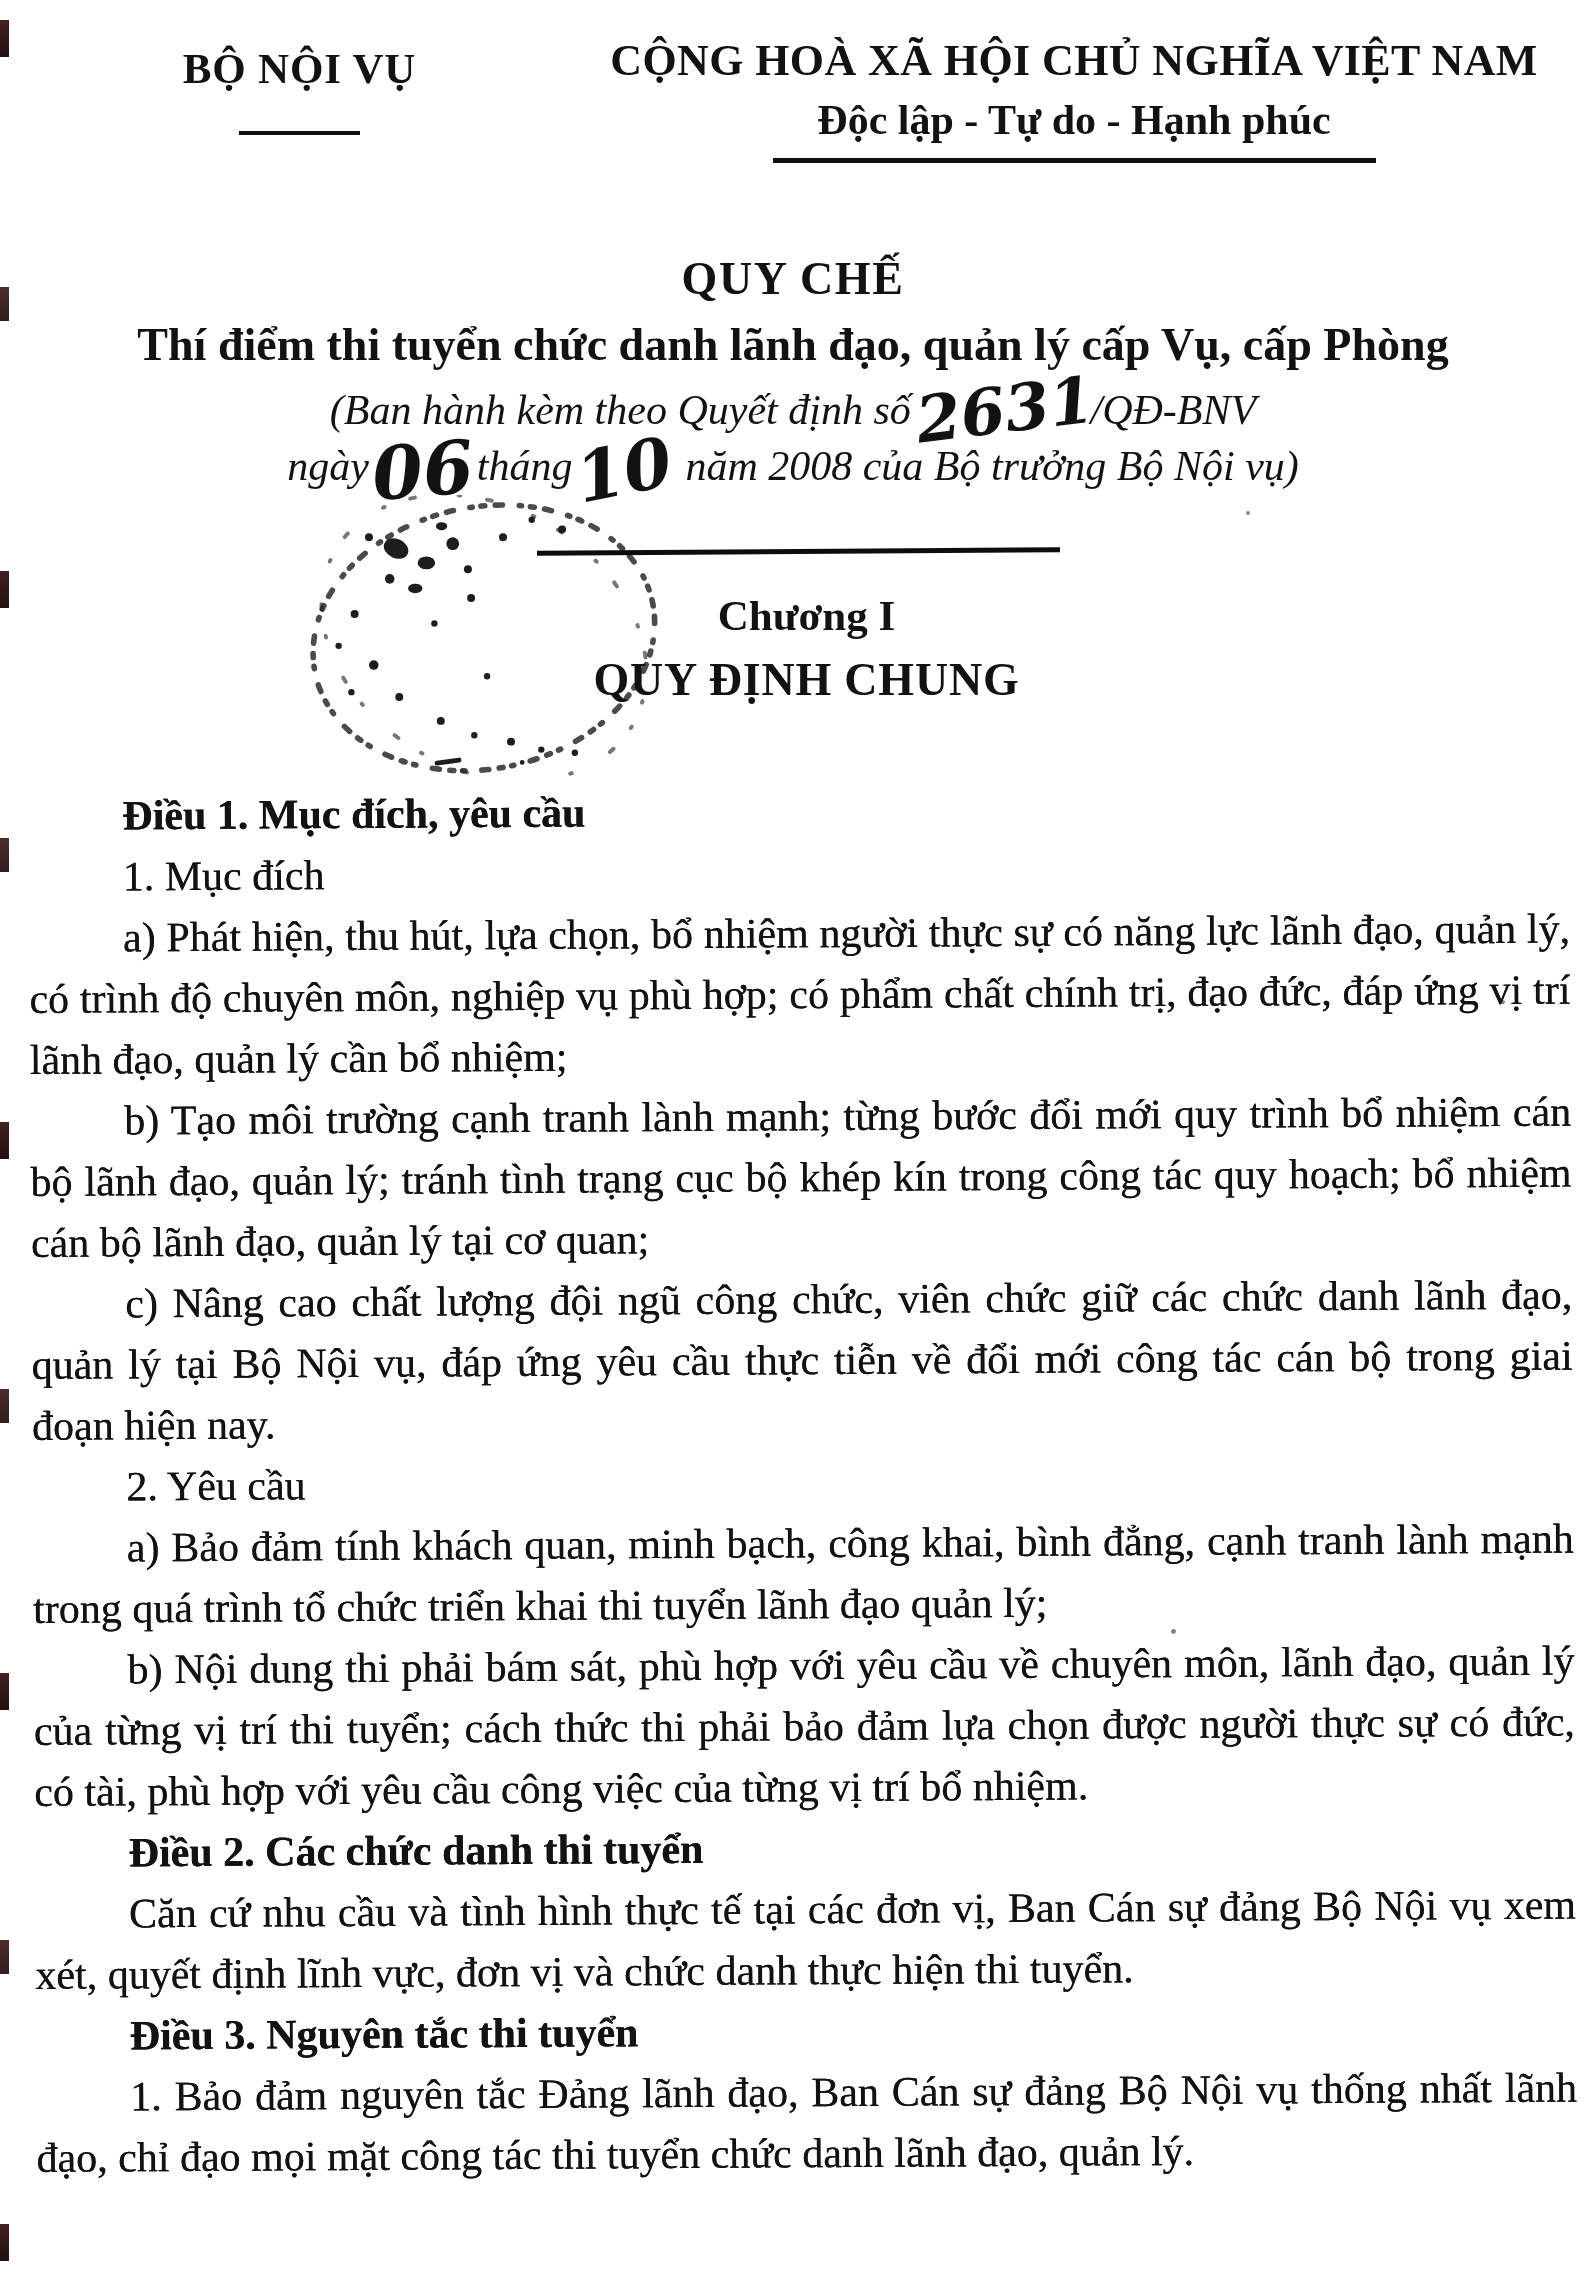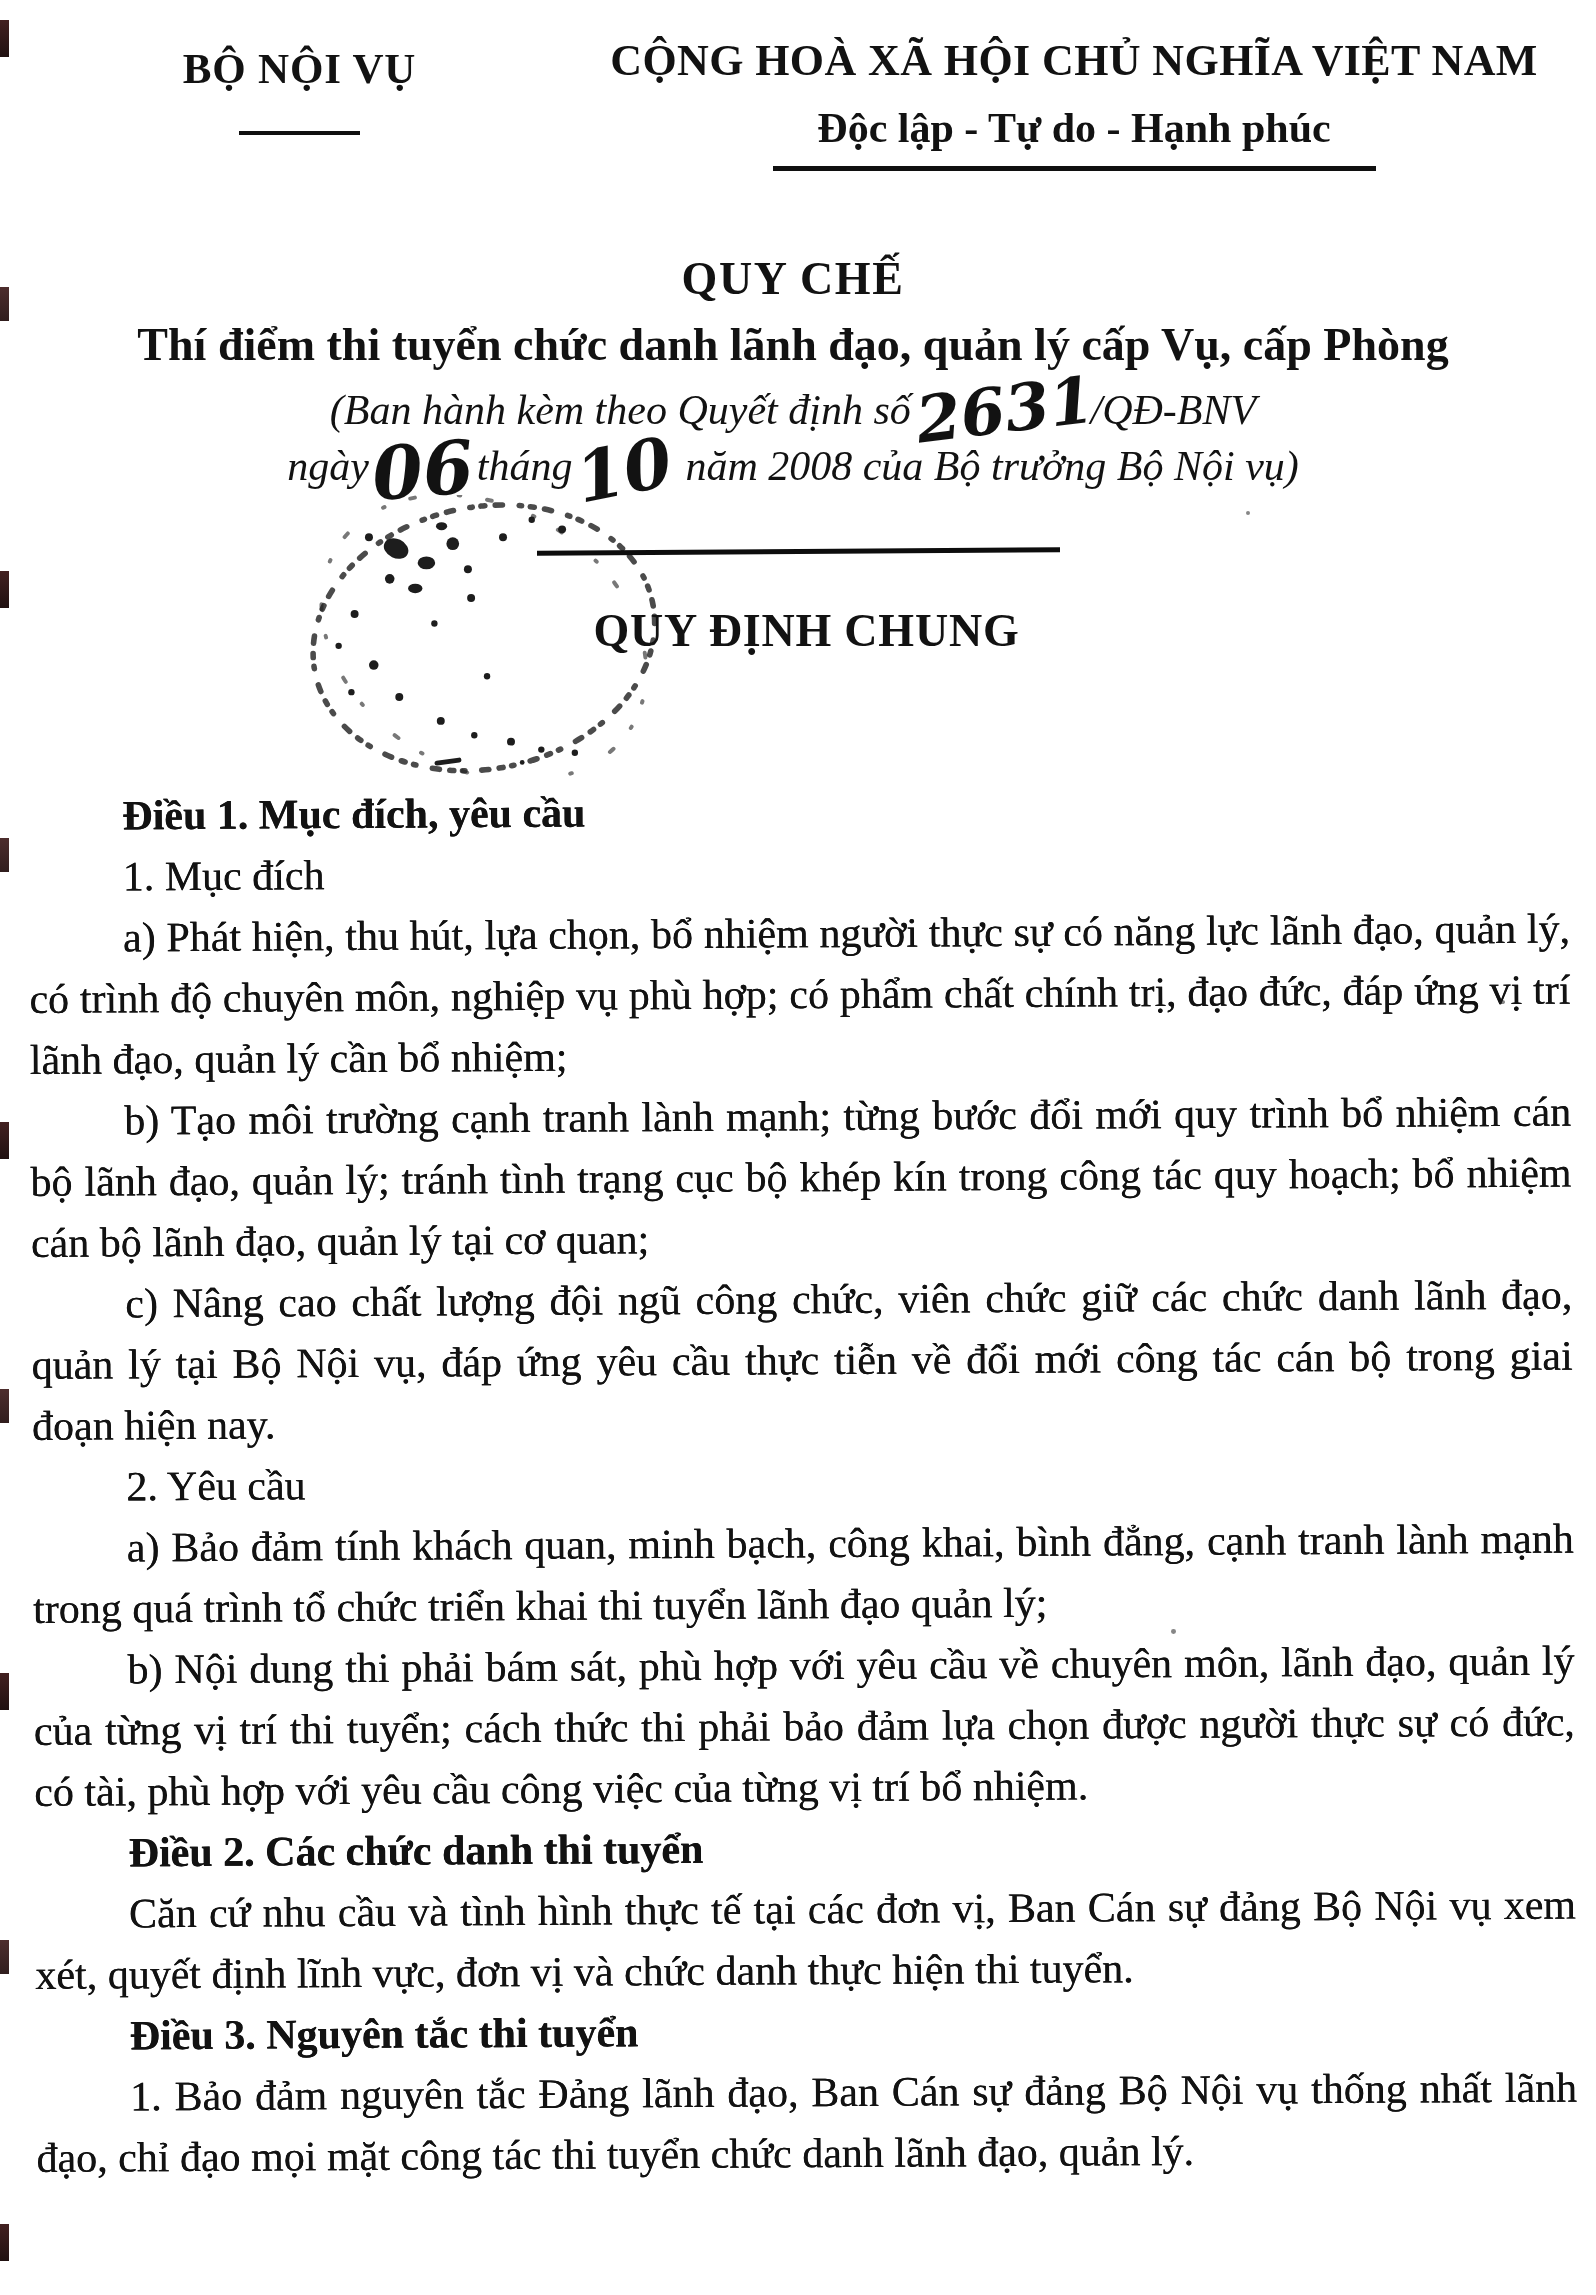--- a/index.html
+++ b/index.html
@@ -19,21 +19,21 @@
     text-align:center; z-index:2;
   }
   .org-name { font-size:43px; font-weight:700; letter-spacing:0.8px; line-height:1.25; }
   .rule-org { width:121px; height:4px; background:#101010; margin:35px auto 0; }
 
   .motto-block {
     position:absolute; left:559px; top:35px; width:1030px;
     text-align:center; z-index:2;
   }
   .republic { font-size:44px; font-weight:700; letter-spacing:0.4px; line-height:1.2; }
-  .motto { font-size:42px; font-weight:700; margin-top:16px; }
+  .motto { font-size:42px; font-weight:700; margin-top:8px; }
   .rule-motto { width:603px; height:4.8px; background:#101010; margin:14.4px auto 0; }
 
   
   .title-block {
     position:absolute; left:0; top:252px; width:1586px;
     text-align:center; z-index:2;
   }
   .doc-type { font-size:46px; font-weight:700; letter-spacing:1.6px; }
   .sub1 { font-size:46px; font-weight:700; margin-top:12.8px; }
   .sub2 { font-size:42px; font-weight:700; margin-top:6.4px; }
@@ -155,20 +155,21 @@
       <circle cx="246" cy="300" r="4"></circle>
       <circle cx="292" cy="308" r="5"></circle>
       <circle cx="330" cy="318" r="4"></circle>
       <circle cx="372" cy="322" r="4"></circle>
       <circle cx="306" cy="334" r="3"></circle>
       <rect x="196" y="330" width="34" height="6" rx="3" transform="rotate(-8 213 333)"></rect>
     </g>
   </svg>
 
   <div class="chapter-block">
+    <div class="chapter-label">Chương I</div>
     <div class="chapter-name">QUY ĐỊNH CHUNG</div>
   </div>
 
   <div class="body-flow">
     <p class="h">Điều 1. Mục đích, yêu cầu</p>
     <p>1. Mục đích</p>
     <p>a) Phát hiện, thu hút, lựa chọn, bổ nhiệm người thực sự có năng lực lãnh đạo, quản lý, có trình độ chuyên môn, nghiệp vụ phù hợp; có phẩm chất chính trị, đạo đức, đáp ứng vị trí lãnh đạo, quản lý cần bổ nhiệm;</p>
     <p>b) Tạo môi trường cạnh tranh lành mạnh; từng bước đổi mới quy trình bổ nhiệm cán bộ lãnh đạo, quản lý; tránh tình trạng cục bộ khép kín trong công tác quy hoạch; bổ nhiệm cán bộ lãnh đạo, quản lý tại cơ quan;</p>
     <p>c) Nâng cao chất lượng đội ngũ công chức, viên chức giữ các chức danh lãnh đạo, quản lý tại Bộ Nội vụ, đáp ứng yêu cầu thực tiễn về đổi mới công tác cán bộ trong giai đoạn hiện nay.</p>
     <p>2. Yêu cầu</p>

